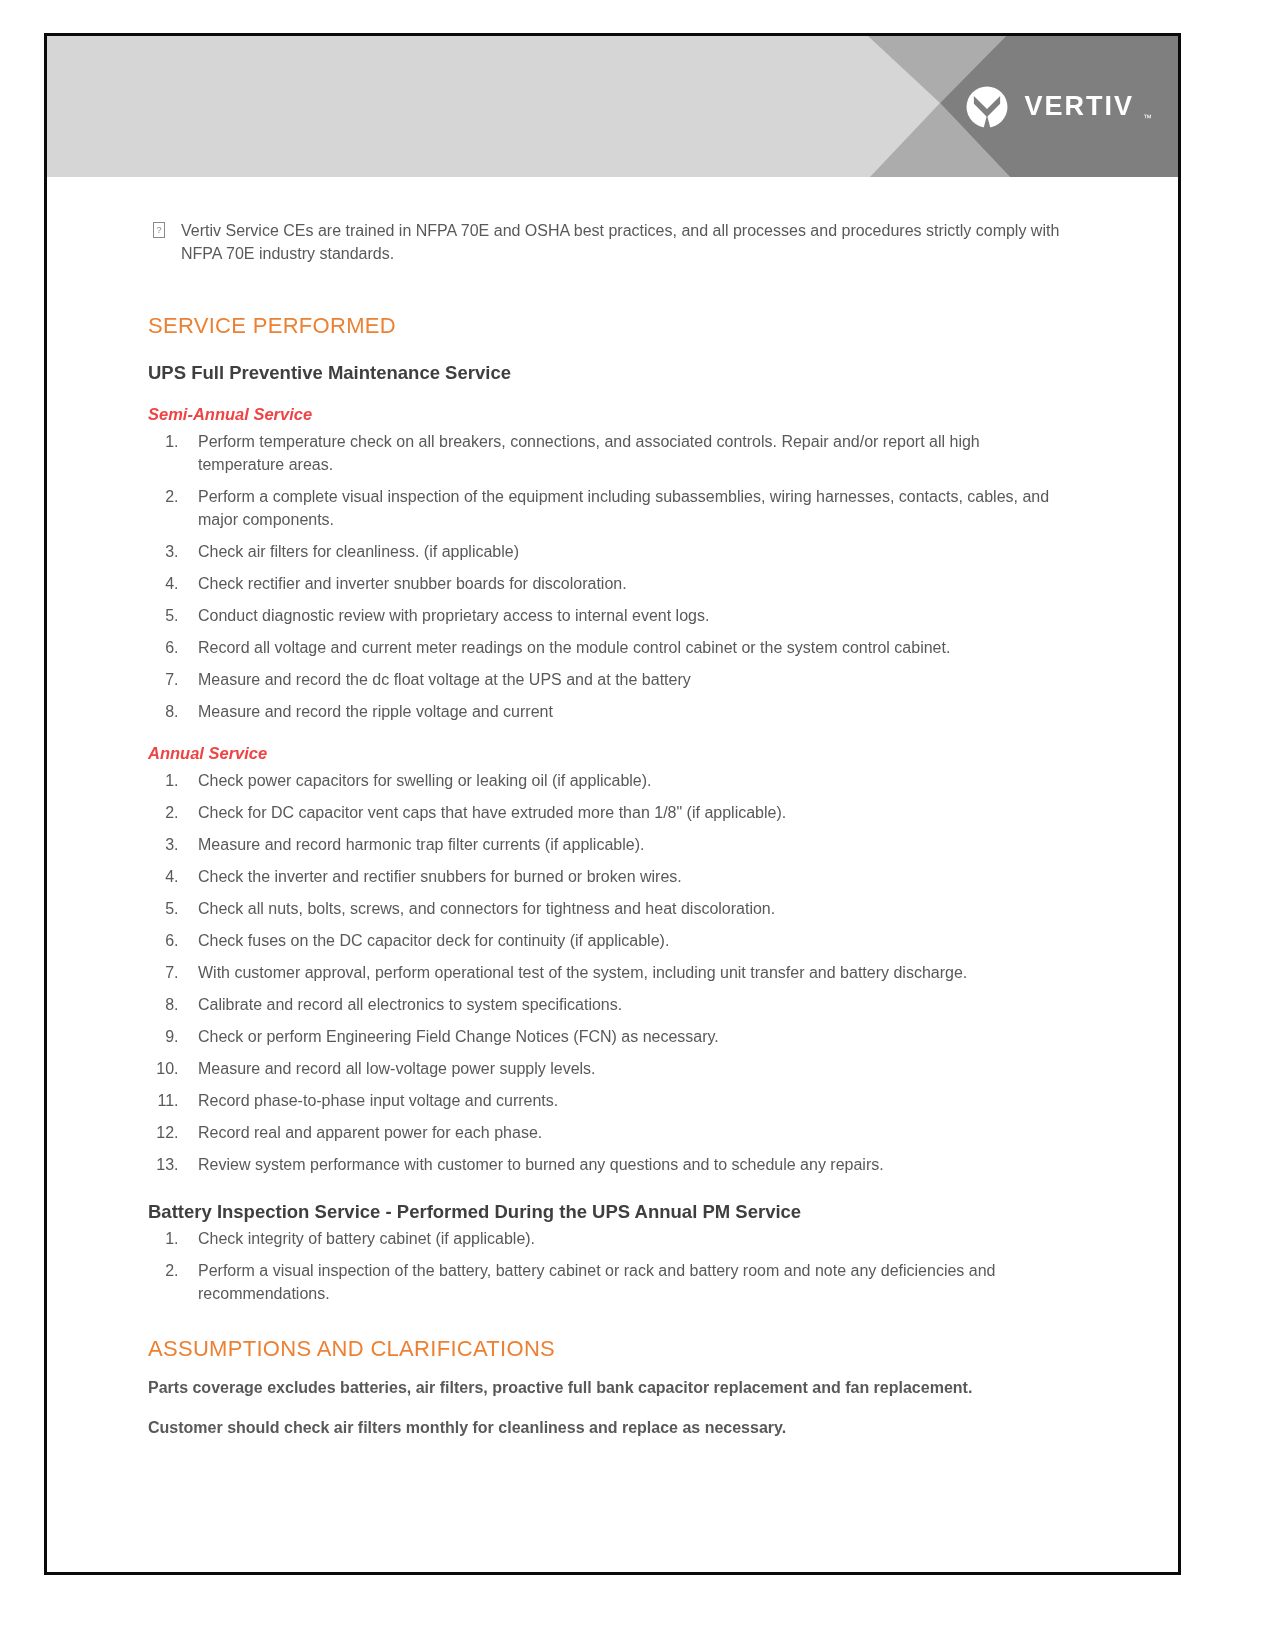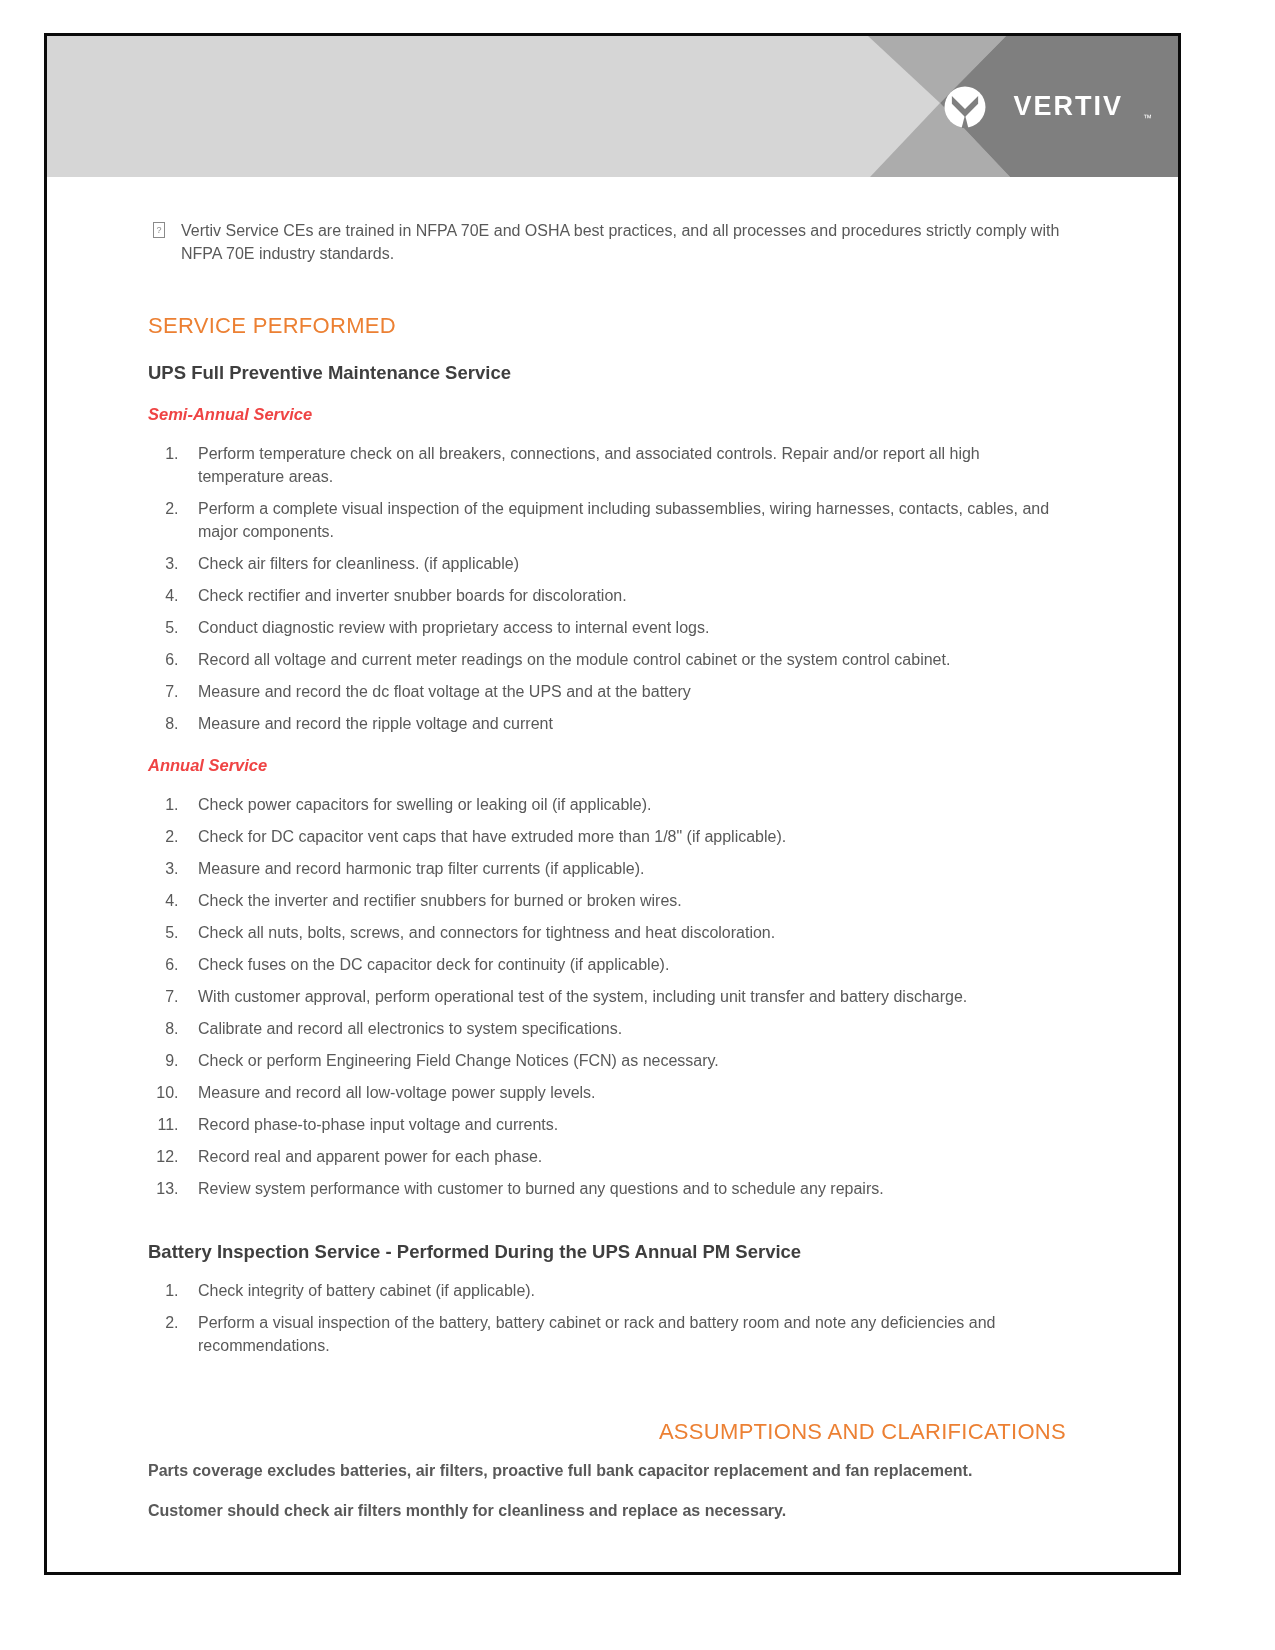--- a/index.html
+++ b/index.html
@@ -43,21 +43,21 @@
     background: #7f7f7f;
     clip-path: polygon(959px 0, 1131px 0, 1131px 141px, 963px 141px, 893px 67px);
   }
   .logo {
     position: absolute;
     right: 26px;
     top: 50%;
     transform: translateY(-50%);
     display: flex;
     align-items: center;
-    gap: 27px;
+    gap: 16px;
   }
   .logo svg { display: block; }
   .brand {
     color: #ffffff;
     font-size: 27px;
     font-weight: bold;
     letter-spacing: 2px;
   }
   .tm {
     color: #ffffff;
@@ -107,31 +107,31 @@
     margin-top: 24px;
   }
   h3 {
     color: #ef4444;
     font-size: 16.5px;
     font-weight: bold;
     font-style: italic;
     margin-top: 19px;
   }
   ol {
-    margin-top: 16px;
+    margin-top: 4px;
     padding-left: 35px;
     list-style: decimal outside;
   }
   ol li {
     margin-bottom: 9px;
     padding-left: 15px;
   }
   ol li::marker { color: #595959; }
-  .battery-title { margin-top: 40px; }
-  .assumptions-title { margin-top: 63px; text-align: right; }
+  .battery-title { margin-top: 24px; }
+  .assumptions-title { margin-top: 32px; }
   .paras p { margin-top: 16px; line-height: 24px; font-weight: bold; }
 </style>
 </head>
 <body>
 
 <div class="page">
 
   <div class="hdr">
     <div class="hdr-mid-top"></div>
     <div class="hdr-mid-bottom"></div>

